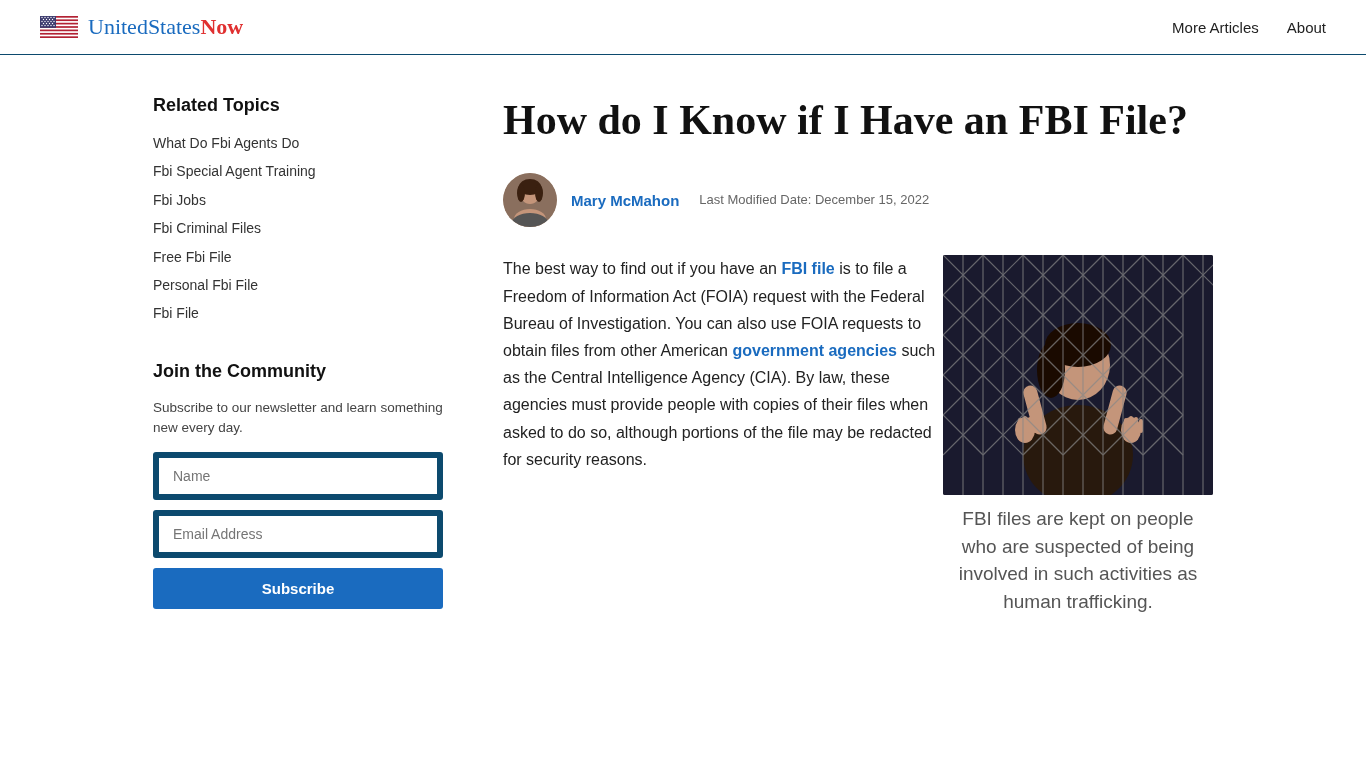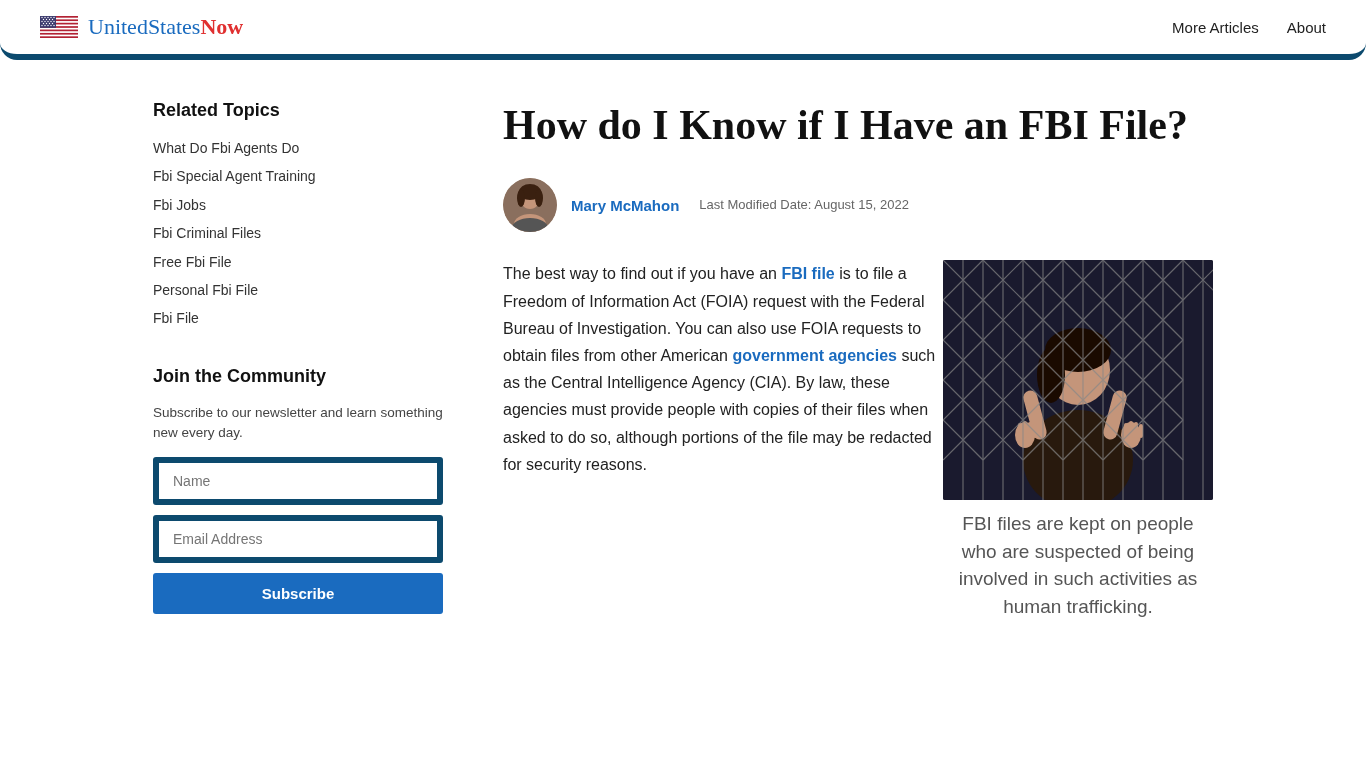--- a/index.html
+++ b/index.html
@@ -4,22 +4,21 @@
   <style>
     * { box-sizing: border-box; margin: 0; padding: 0; }
     body { font-family: Georgia, 'Times New Roman', serif; color: #222; background: #fff; font-size: 16px; }
 
     
     header {
       display: flex;
       align-items: center;
       justify-content: space-between;
       padding: 14px 40px;
-      border-bottom: 6px solid #0c4a6e;
-      border-radius: 17px;
+      border-bottom: 1px solid #0c4a6e;
     }
     .logo {
       display: flex;
       align-items: center;
       gap: 10px;
       font-size: 22px;
       font-weight: 400;
       text-decoration: none;
     }
     .logo-text-united { color: #1a6bbf; }
@@ -304,21 +303,21 @@
           <ellipse cx="18" cy="20" rx="4" ry="9" fill="#3a2010"></ellipse>
           <ellipse cx="36" cy="20" rx="4" ry="9" fill="#3a2010"></ellipse>
 
           <ellipse cx="27" cy="46" rx="16" ry="10" fill="#c4957a"></ellipse>
 
           <ellipse cx="27" cy="50" rx="18" ry="10" fill="#555"></ellipse>
         </svg>
       </div>
       <div class="author-info">
         <span class="author-name">Mary McMahon</span>
-        <span class="author-date">Last Modified Date: August 15, 2022</span>
+        <span class="author-date">Last Modified Date: December 15, 2022</span>
       </div>
     </div>
 
     <div class="article-body-row">
       <div class="article-text">
         <span>The best way to find out if you have an </span><a href="#">FBI file</a><span> is to file a Freedom of Information Act (FOIA) request with the Federal Bureau of Investigation. You can also use FOIA requests to obtain files from other American </span><a href="#">government agencies</a><span> such as the Central Intelligence Agency (CIA). By law, these agencies must provide people with copies of their files when asked to do so, although portions of the file may be redacted for security reasons.</span>
       </div>
 
       <div class="article-image-block">
         <div class="article-image-placeholder">

